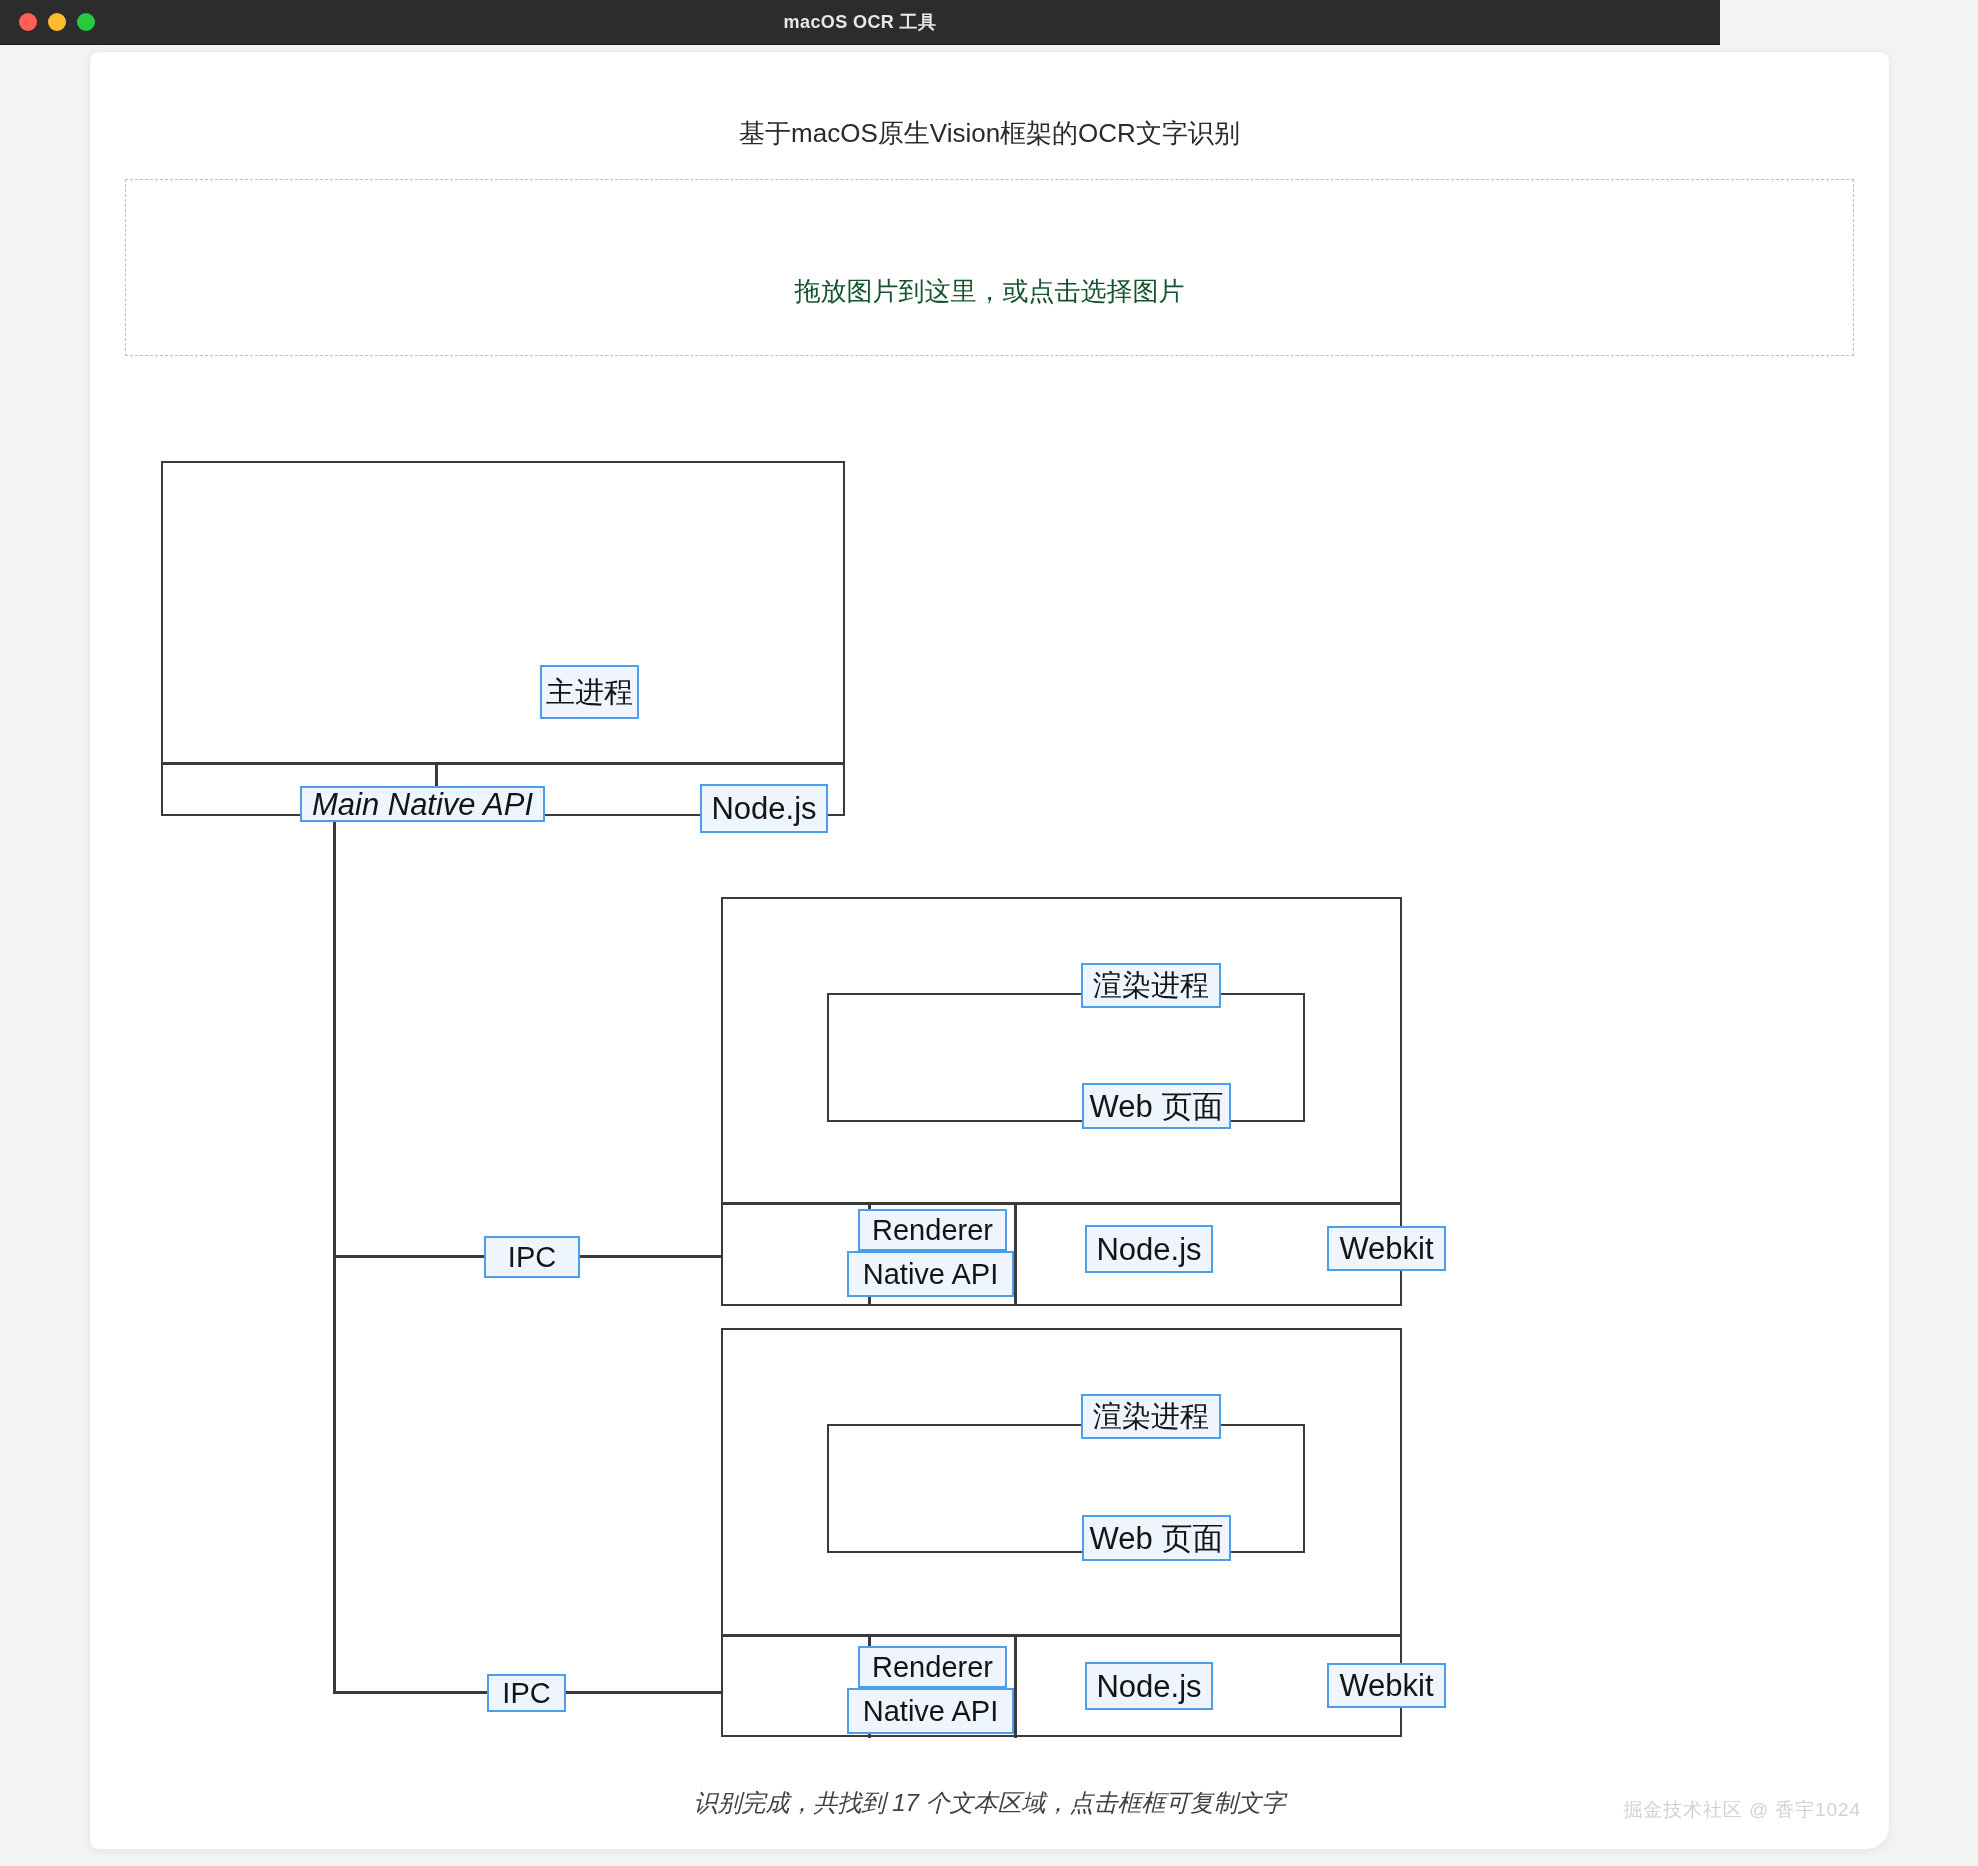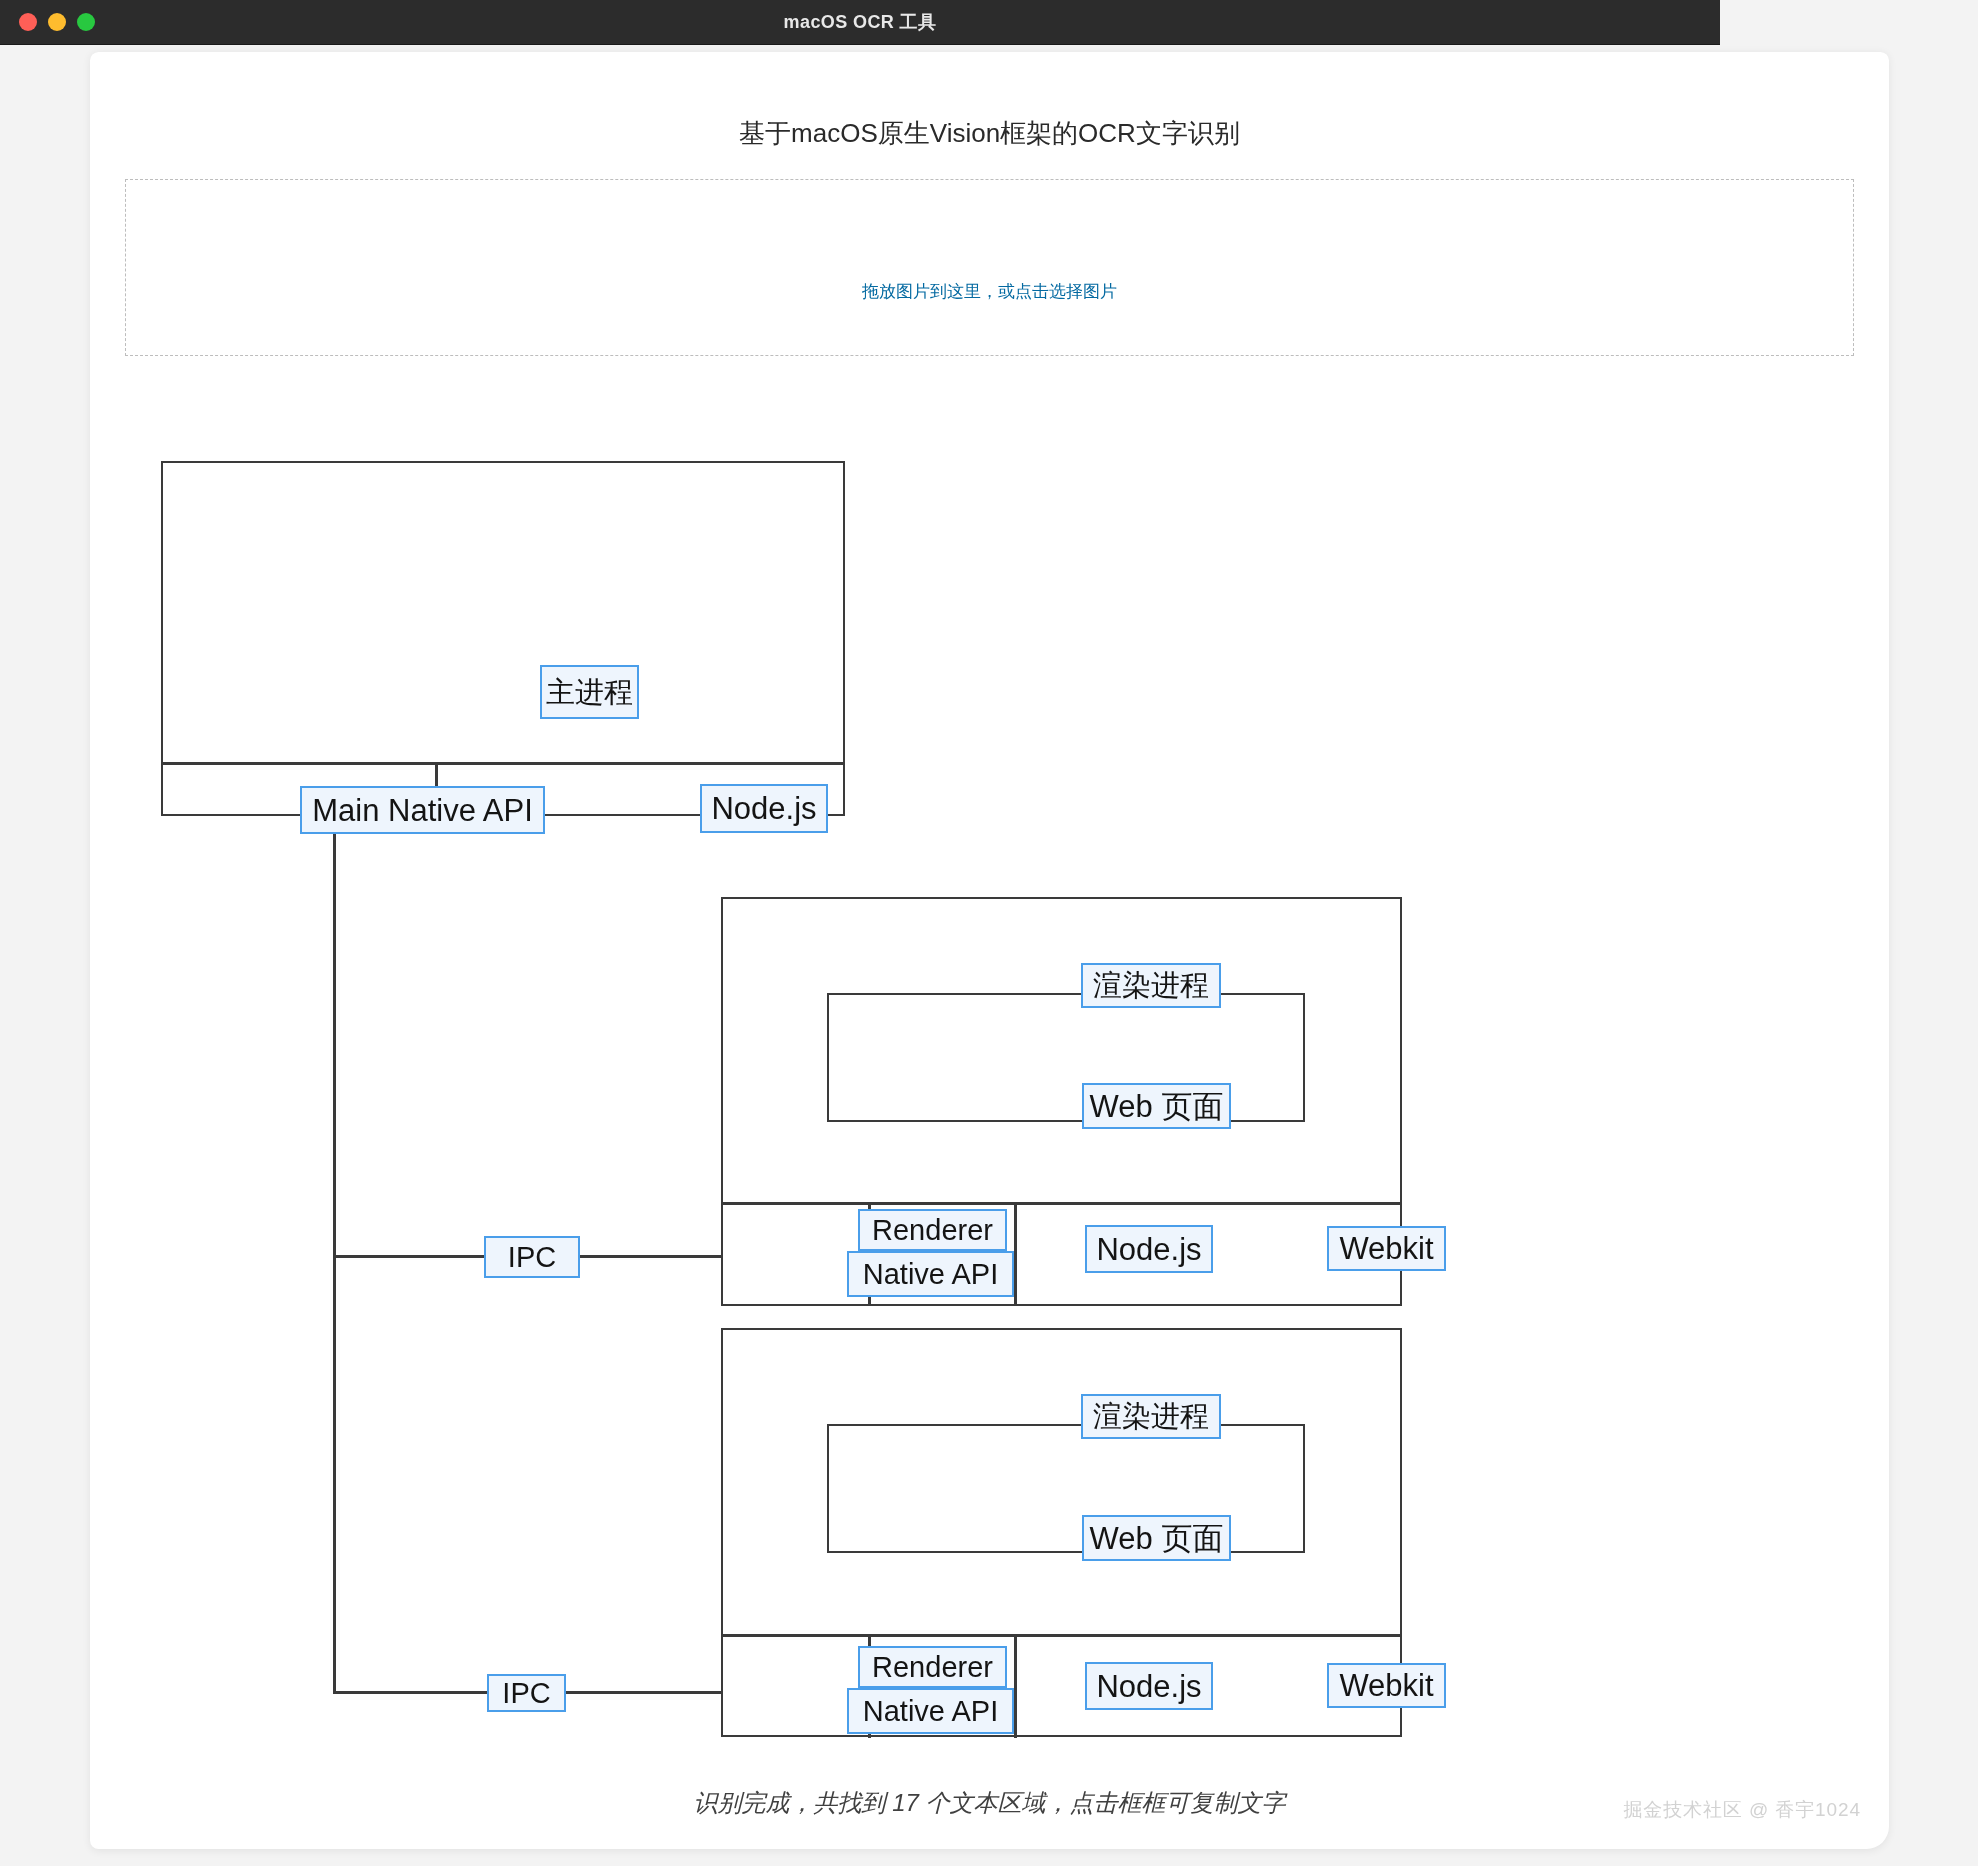--- a/index.html
+++ b/index.html
@@ -46,21 +46,21 @@
 
   
   .dropzone {
     position: absolute; left: 35px; top: 127px;
     width: 1729px; height: 177px;
     border: 1.7px dashed #bdbdbd;
     display: flex; align-items: center; justify-content: center;
     background: #ffffff;
     cursor: pointer;
   }
-  .dropzone-text { font-size: 17px; color: #0369a1; margin-top: 48px; }
+  .dropzone-text { font-size: 26px; color: #14532d; margin-top: 48px; }
 
   
   .diagram {
     position: absolute; left: 0; top: 0; width: 1799px; height: 1797px;
   }
   .dbox {
     position: absolute; background: #ffffff;
     border: 2.6px solid #3a3a3a;
   }
   .dline-h, .dline-v { position: absolute; background: #3a3a3a; }
@@ -125,21 +125,21 @@
           <div class="dline-h" style="left: 631px; top: 1582px; width: 681px;"></div>
           <div class="dline-v" style="left: 778px; top: 1582px; height: 104px;"></div>
           <div class="dline-v" style="left: 924px; top: 1582px; height: 104px;"></div>
           <div class="dbox" style="left: 737px; top: 1372px; width: 478px; height: 129px;"></div>
           <div class="dline-v" style="left: 243px; top: 764px; height: 875px;"></div>
           <div class="dline-h" style="left: 243px; top: 1203px; width: 388px;"></div>
           <div class="dline-h" style="left: 243px; top: 1639px; width: 388px;"></div>
         </div>
       <div id="ocr-layer">
           <div class="ocr" style="left: 450px; top: 613px; width: 99px; height: 54px; font-size: 29px;">主进程</div>
-          <div class="ocr" style="left: 210px; top: 734px; width: 245px; height: 48px; font-size: 31px;">Main Native API</div>
+          <div class="ocr" style="left: 210px; top: 734px; width: 245px; height: 36px; font-size: 31px; font-style: italic;">Main Native API</div>
           <div class="ocr" style="left: 610px; top: 732px; width: 128px; height: 49px; font-size: 31px;">Node.js</div>
           <div class="ocr" style="left: 394px; top: 1184px; width: 96px; height: 42px; font-size: 29px;">IPC</div>
           <div class="ocr" style="left: 991px; top: 911px; width: 140px; height: 45px; font-size: 29px;">渲染进程</div>
           <div class="ocr" style="left: 992px; top: 1031px; width: 149px; height: 46px; font-size: 31px;">Web 页面</div>
           <div class="ocr" style="left: 768px; top: 1157px; width: 149px; height: 42px; font-size: 29px;">Renderer</div>
           <div class="ocr" style="left: 757px; top: 1199px; width: 167px; height: 46px; font-size: 29px;">Native API</div>
           <div class="ocr" style="left: 995px; top: 1173px; width: 128px; height: 48px; font-size: 31px;">Node.js</div>
           <div class="ocr" style="left: 1237px; top: 1174px; width: 119px; height: 45px; font-size: 31px;">Webkit</div>
           <div class="ocr" style="left: 397px; top: 1622px; width: 79px; height: 38px; font-size: 29px;">IPC</div>
           <div class="ocr" style="left: 991px; top: 1342px; width: 140px; height: 45px; font-size: 29px;">渲染进程</div>

